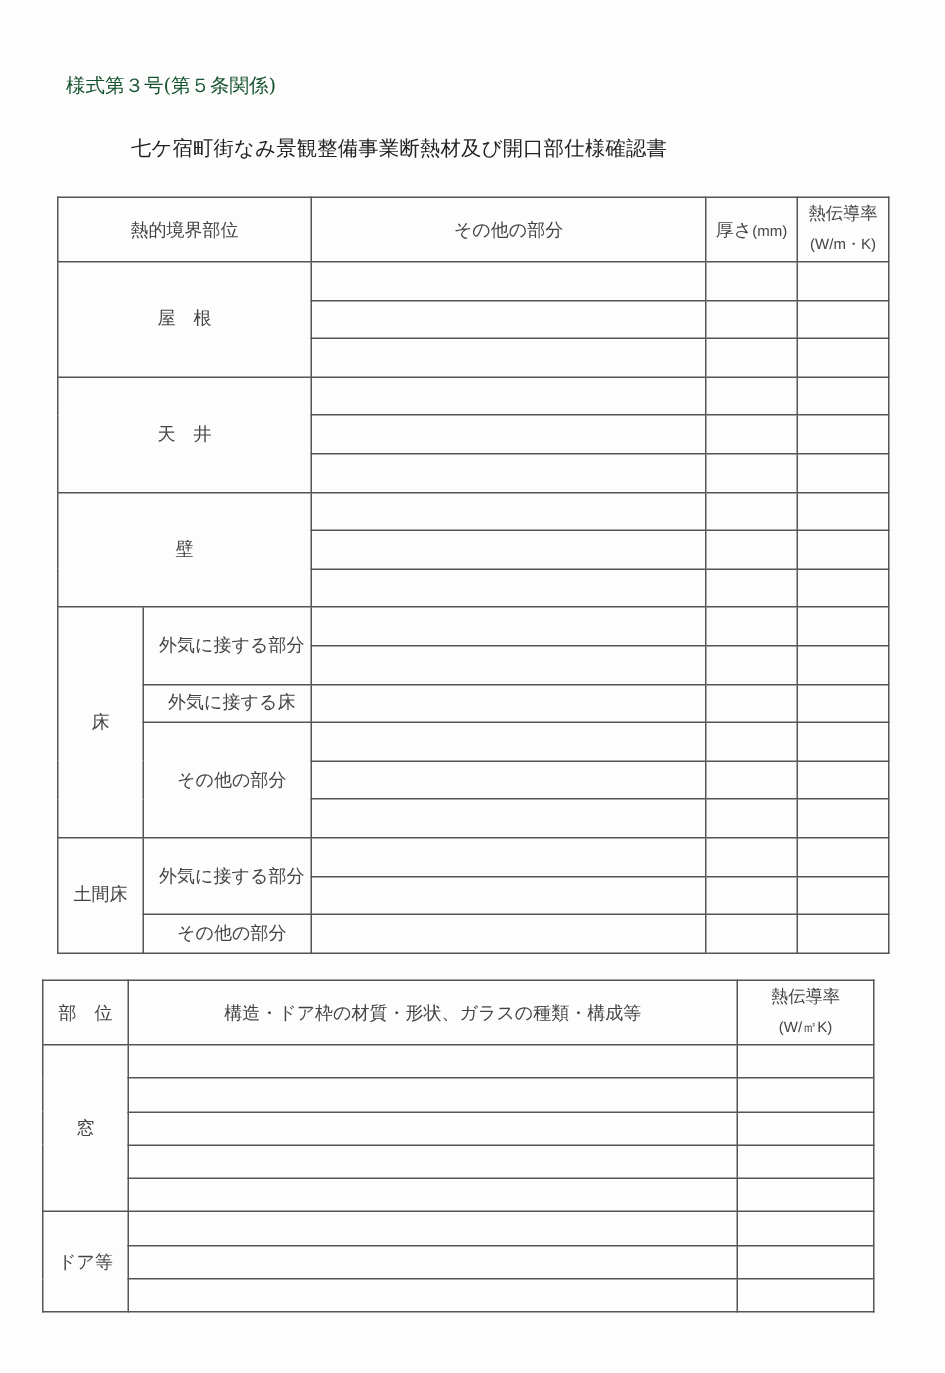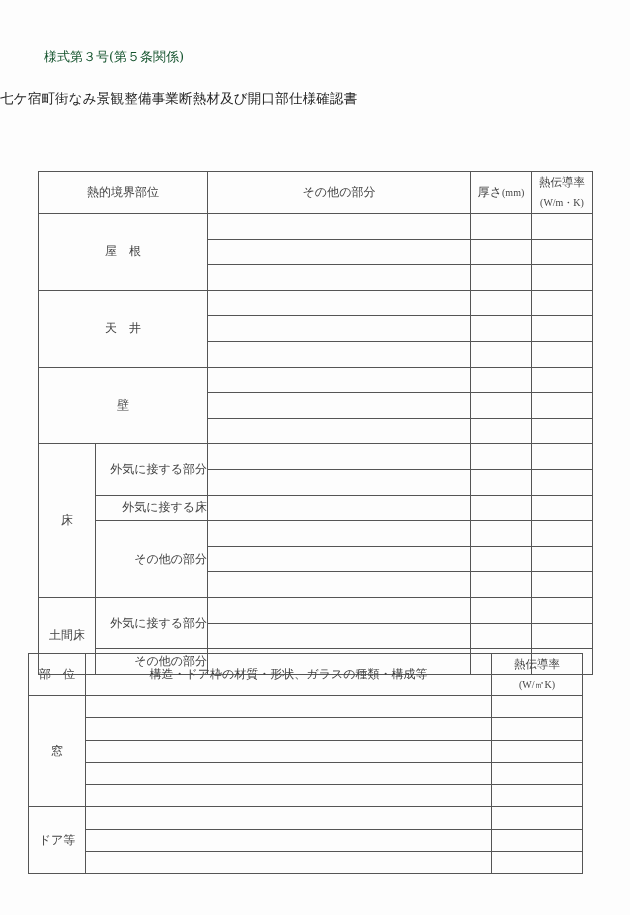--- a/index.html
+++ b/index.html
@@ -1,28 +1,28 @@
 <!DOCTYPE html>
 <html><head>
 <meta charset="utf-8">
 <style>
   html, body { margin: 0; padding: 0; }
   body {
     width: 630px; height: 915px; background: #fdfdfd; position: relative; overflow: hidden;
     font-family: "DejaVu Serif", "Liberation Serif", serif; color: #333;
   }
   .form-no { position: absolute; left: 44px; top: 48px; font-size: 13px; color: #14532d; }
-  .doc-title { position: absolute; left: 0; width: 532px; top: 90px; font-size: 13.5px; color: #222; letter-spacing: 0.2px; }
+  .doc-title { position: absolute; left: 0; width: 532px; top: 90px; text-align: center; font-size: 13.5px; color: #222; letter-spacing: 0.2px; }
   table { position: absolute; border-collapse: collapse; table-layout: fixed; }
   td { border: 1px solid #555; padding: 0; font-size: 12px; color: #444; vertical-align: middle; }
   .c { text-align: center; }
-  .l { text-align: right; padding-left: 6px; }
+  .l { text-align: center; padding-left: 6px; }
   .hdr2 { line-height: 20px; font-size: 11.5px; }
-  .unit { font-family: Liberation Serif, serif; font-size: 10px; }
-  #t1 { left: 38px; top: 131px; width: 554px; margin-top: 40px; }
+  .unit { font-family: Liberation Sans, sans-serif; font-size: 10px; }
+  #t1 { left: 38px; top: 131px; width: 554px; }
   #t1 tr.hd td { height: 40px; }
   #t1 tr.r td { height: 24.6px; }
   #t2 { left: 28px; top: 653px; width: 554px; }
   #t2 tr.hd td { height: 40px; }
   #t2 tr.r td { height: 21.3px; }
   td.in { cursor: text; }
 </style>
 </head>
 <body>
 

